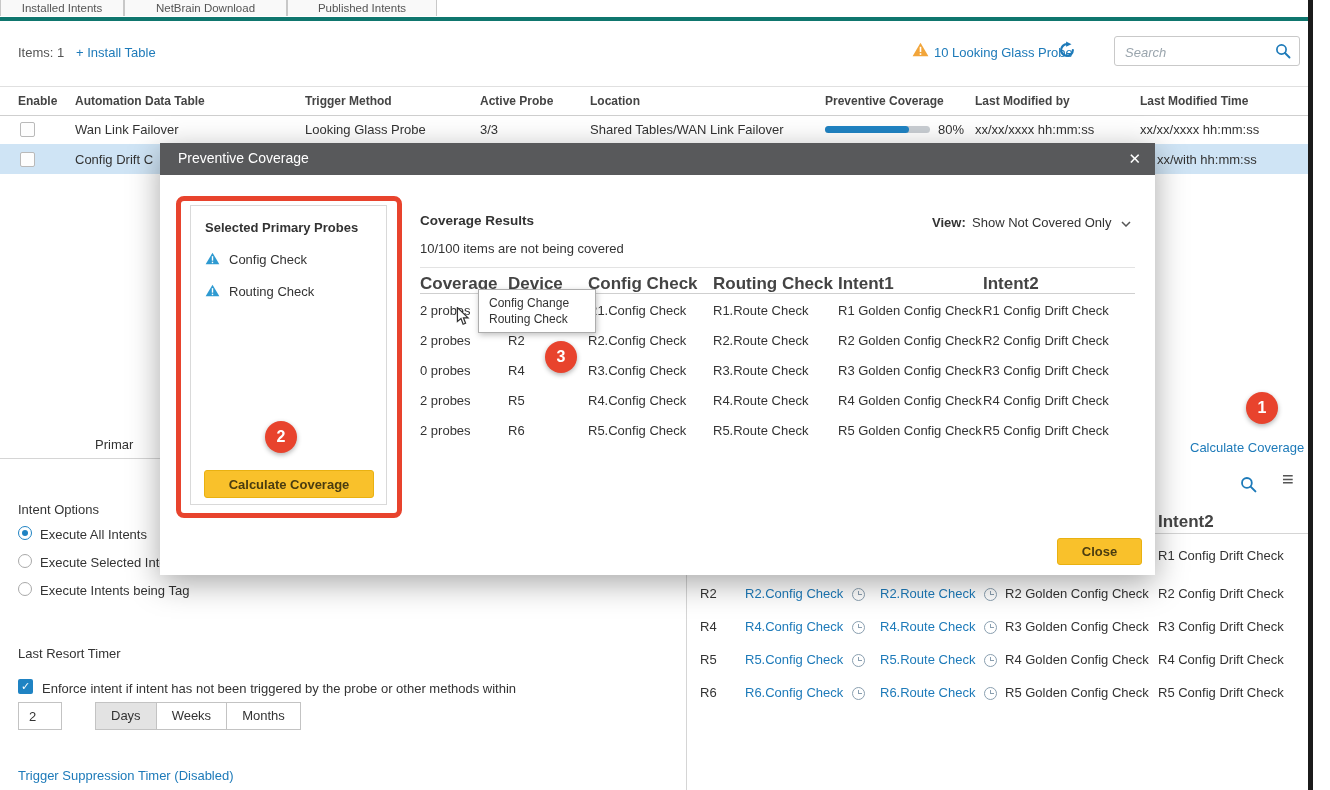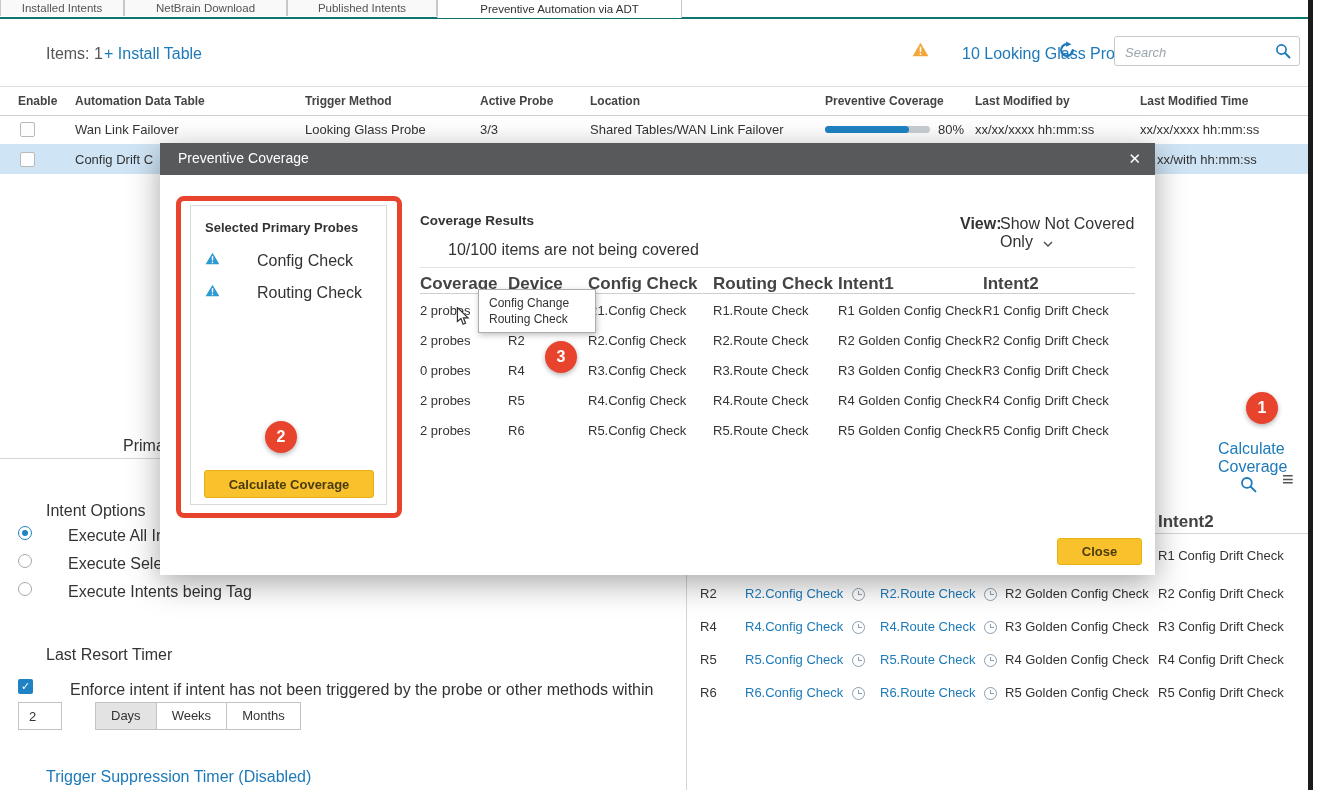--- a/index.html
+++ b/index.html
@@ -1,25 +1,25 @@
 <!DOCTYPE html>
 <html><head>
 <meta charset="utf-8">
 <style>
   html,body{margin:0;padding:0;background:#fff;}
   body{font-family:"Liberation Sans","DejaVu Sans",sans-serif;color:#333;}
   .screen{position:relative;width:1330px;height:790px;background:#fff;overflow:hidden;}
   .abs{position:absolute;}
-  .t13{font-size:16px;margin-left:28px;}
+  .t13{font-size:13px;}
   .bold{font-weight:bold;}
   .c55{color:#555;}
   .link{color:#1d7ab9;text-decoration:none;cursor:pointer;}
 
   
-  .tabbar{left:0;top:0;width:1308px;height:17px;border-bottom:2px solid #0f766e;background:#fff;}
+  .tabbar{left:0;top:0;width:1308px;height:17px;border-bottom:4px solid #0f766e;background:#fff;}
   .tab{top:0;height:16px;border-left:1px solid #c8c8c8;border-right:1px solid #c8c8c8;background:#f9f9f9;
        display:flex;align-items:center;justify-content:center;font-size:11.5px;color:#555;box-sizing:border-box;}
   .tab.active{height:18px;background:#fff;color:#333;z-index:2;}
 
   
   .searchbox{border:1px solid #c9c9c9;border-radius:3px;background:#fff;box-sizing:border-box;}
   .searchbox input{position:absolute;left:8px;top:2px;width:140px;height:24px;border:none;outline:none;
        font-size:13px;font-family:inherit;color:#333;background:transparent;}
   .searchbox input::placeholder{font-style:italic;color:#9aa5ad;}
   .searchbox .sicon{position:absolute;right:8px;top:6px;}
@@ -80,23 +80,20 @@
 
   <div class="tabbar abs">
     <div class="tab abs" style="left:0;width:124px;">
       <span>Installed Intents</span>
       </div>
     <div class="tab abs" style="left:124px;width:163px;">
       <span>NetBrain Download</span>
       </div>
     <div class="tab abs" style="left:287px;width:150px;">
       <span>Published Intents</span>
-      </div>
-    <div class="tab active abs" style="left:437px;width:245px;">
-      <span>Preventive Automation via ADT</span>
       </div>
   </div>
 
   <span class="abs t13 c55" style="left:18px;top:45px;">Items: 1</span>
   <a class="abs link t13" style="left:76px;top:45px;">+ Install Table</a>
 
   <span class="abs" style="left:912px;top:42px;">
     <svg width="17" height="15" viewBox="0 0 17 15">
         <path d="M8.5 0.8 L16.4 14.2 L0.6 14.2 Z" fill="#f2a53a"></path>
         <rect x="7.7" y="4.8" width="1.6" height="5.2" fill="#fff"></rect>

